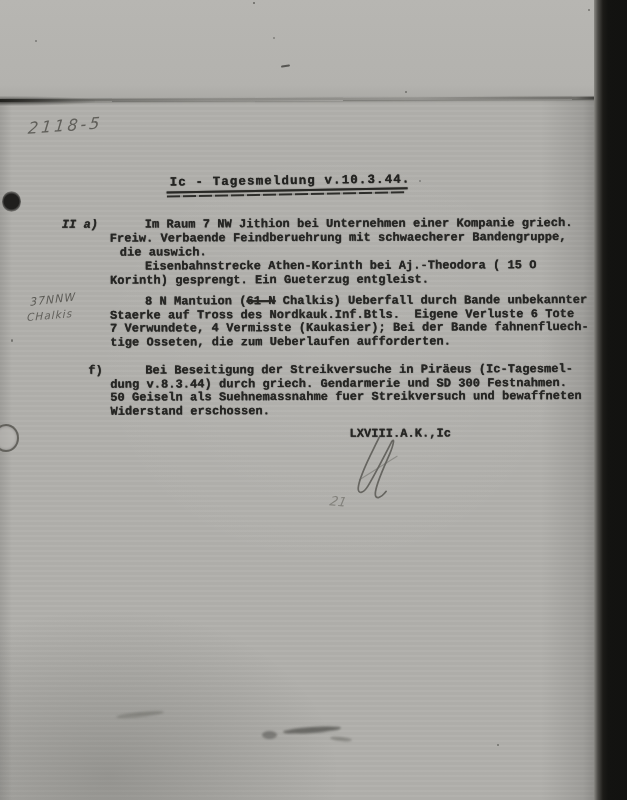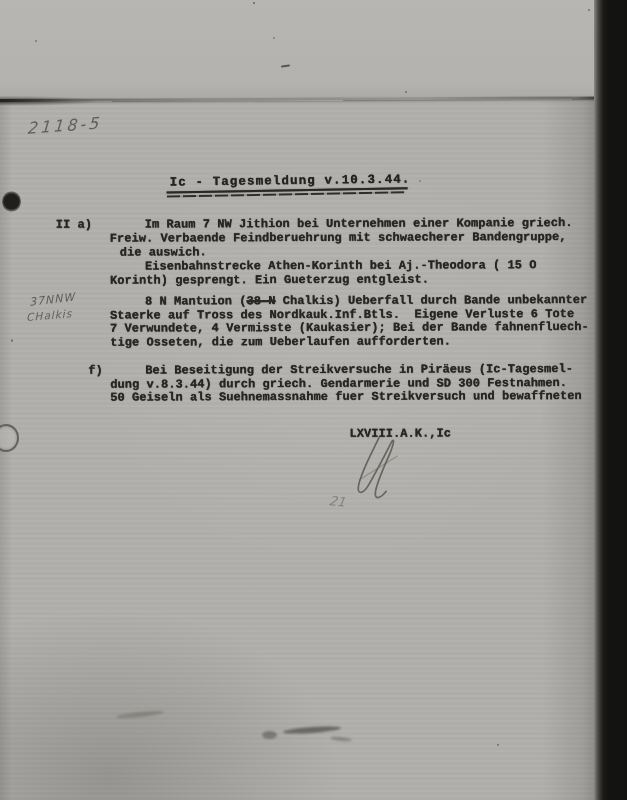--- a/index.html
+++ b/index.html
@@ -119,35 +119,36 @@
     <path d="M16,4 C12,22 5,46 7,58 C8,64 13,63 16,54 C21,38 27,14 29,6 C31,0 32,6 30,18 C27,34 23,52 25,60 C26,65 31,64 35,55" fill="none" stroke="#54534e" stroke-width="1.7" stroke-linecap="round"></path>
     <path d="M6,50 C14,42 26,30 38,18" fill="none" stroke="#54534e" stroke-width="1" opacity="0.5"></path>
   </svg>
 
   <div id="typed">
 
     <div class="tline title-line" style="left:170px; top:174px;">Ic - Tagesmeldung v.10.3.44.</div>
     <div class="underline-a"></div>
     <div class="underline-b"></div>
 
-    <div class="tline" style="left:56px;  top:217px;">II a)</div>
+    <div class="tline" style="left:62px;  top:217px;font-style:italic;">II a)</div>
     <div class="tline" style="left:145px; top:217px;">Im Raum 7 NW Jithion bei Unternehmen einer Kompanie griech.</div>
     <div class="tline" style="left:110px; top:231px;">Freiw. Verbaende Feindberuehrung mit schwaecherer Bandengruppe,</div>
     <div class="tline" style="left:110px; top:245px;margin-left:10px;">die auswich.</div>
     <div class="tline" style="left:145px; top:259px;">Eisenbahnstrecke Athen-Korinth bei Aj.-Theodora ( 15 O</div>
     <div class="tline" style="left:110px; top:273px;">Korinth) gesprengt. Ein Gueterzug entgleist.</div>
-    <div class="tline" style="left:145px; top:294px;"><span>8 N Mantuion (</span><span class="struck">38 N</span><span> Chalkis) Ueberfall durch Bande unbekannter</span></div>
+    <div class="tline" style="left:145px; top:294px;"><span>8 N Mantuion (</span><span class="struck">61 N</span><span> Chalkis) Ueberfall durch Bande unbekannter</span></div>
     <div class="tline" style="left:110px; top:308px;">Staerke auf Tross des Nordkauk.Inf.Btls.  Eigene Verluste 6 Tote</div>
     <div class="tline" style="left:110px; top:321px;">7 Verwundete, 4 Vermisste (Kaukasier); Bei der Bande fahnenfluech-</div>
     <div class="tline" style="left:110px; top:335px;">tige Osseten, die zum Ueberlaufen aufforderten.</div>
 
     <div class="tline" style="left:88px;  top:363px;">f)</div>
     <div class="tline" style="left:145px; top:363px;">Bei Beseitigung der Streikversuche in Piräeus (Ic-Tagesmel-</div>
     <div class="tline" style="left:110px; top:377px;">dung v.8.3.44) durch griech. Gendarmerie und SD 300 Festnahmen.</div>
     <div class="tline" style="left:110px; top:390px;">50 Geiseln als Suehnemassnahme fuer Streikversuch und bewaffneten</div>
+    <div class="tline" style="left:110px; top:404px;">Widerstand erschossen.</div>
 
     <div class="tline" style="left:349px; top:427px;">LXVIII.A.K.,Ic</div>
   </div>
 
   <div class="speck" style="left:253px; top:2px;  width:2px; height:2px; opacity:.6;"></div>
   <div class="speck" style="left:588px; top:9px;  width:2px; height:2px; opacity:.5;"></div>
   <div class="speck" style="left:35px;  top:40px; width:2px; height:2px; opacity:.45;"></div>
   <div class="speck" style="left:273px; top:37px; width:2px; height:2px; opacity:.4;"></div>
   <div class="speck" style="left:281px; top:65px; width:9px; height:2px; border-radius:2px; opacity:.7; transform:rotate(-10deg);"></div>
   <div class="speck" style="left:405px; top:91px; width:2px; height:2px; opacity:.5;"></div>

